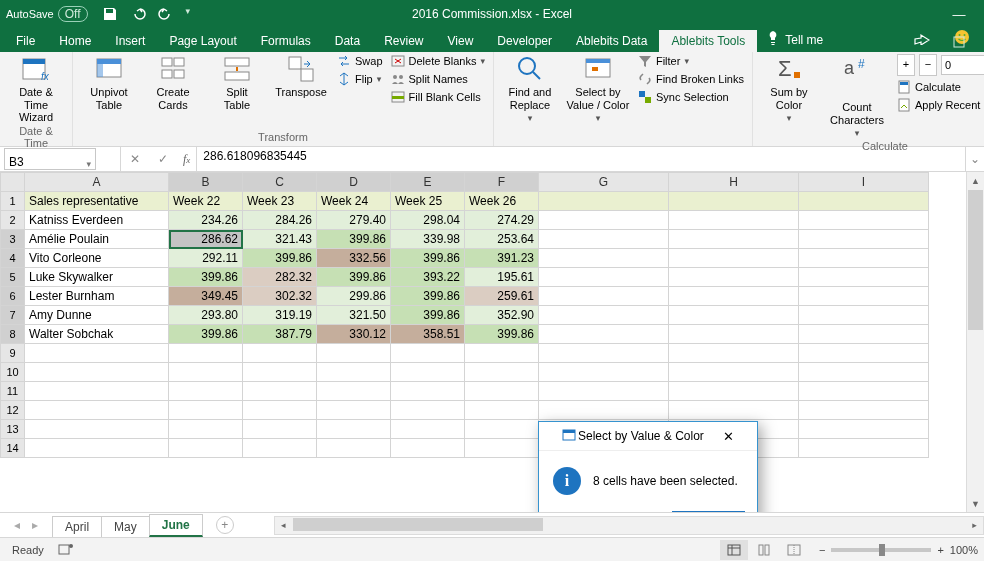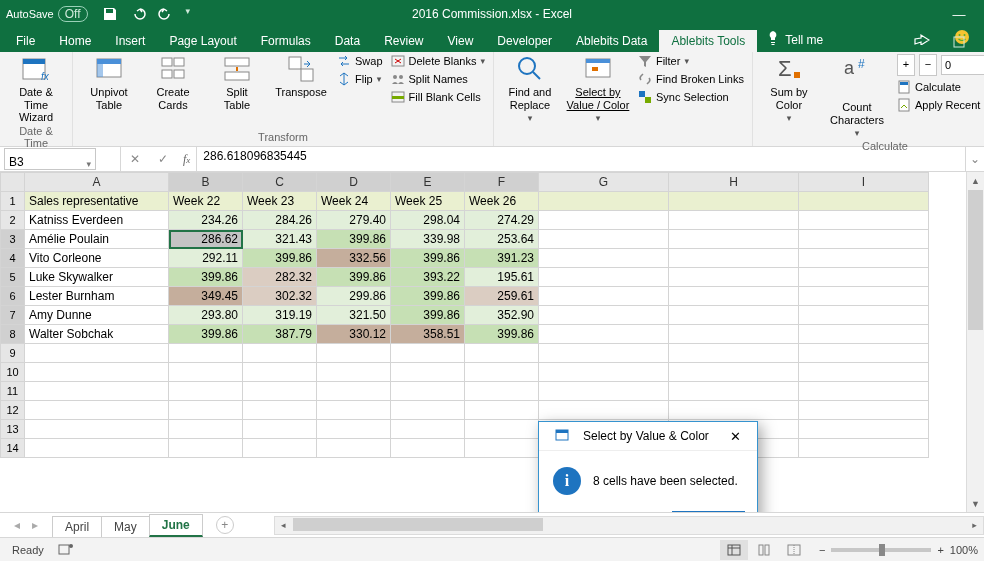--- a/index.html
+++ b/index.html
@@ -288,22 +288,22 @@
   border:1px solid #3693cf;
   box-shadow: 4px 4px 14px rgba(0,0,0,0.35);
   z-index: 50;
 }
 .dialog .dtitle {
   height: 28px;
   background:#fff;
   border-bottom:1px solid #eee;
   display:flex;
   align-items:center;
-  padding: 0 16px;
-  gap:14px;
+  padding: 0 23px;
+  gap:2px;
 }
 .dlg-body {
   display:flex;
   align-items:center;
   gap:12px;
   padding: 16px 14px 10px 14px;
 }
 .info-icon {
   width:28px; height:28px; border-radius:50%; background:#1e74c0;
   display:flex;align-items:center;justify-content:center;
@@ -507,21 +507,21 @@
         <span style="white-space:pre-line;">Find and
 Replace</span>
           <span class="drop-arrow">▾</span>
       </div>
       <div class="big-btn wider">
         <span class="icon-big"><svg viewBox="0 0 30 30">
               <rect x="3" y="5" width="24" height="18" fill="#fff" stroke="#888"></rect>
               <rect x="3" y="5" width="24" height="4" fill="#4a90d9"></rect>
               <rect x="9" y="13" width="6" height="4" fill="#e07000"></rect>
             </svg></span>
-        <span style="white-space:pre-line;text-decoration:underline;">Select by
+        <span style="white-space:pre-line;">Select by
 Value / Color</span>
           <span class="drop-arrow">▾</span>
       </div>
       <div class="stack">
         <div class="row">
             <span class="mini-icon"><svg viewBox="0 0 14 14">
                 <path d="M1 2h12L8 8v5l-2-1V8z" fill="#888"></path>
               </svg></span>
             <span>Filter</span>
             <span class="drop-arrow">▾</span>

